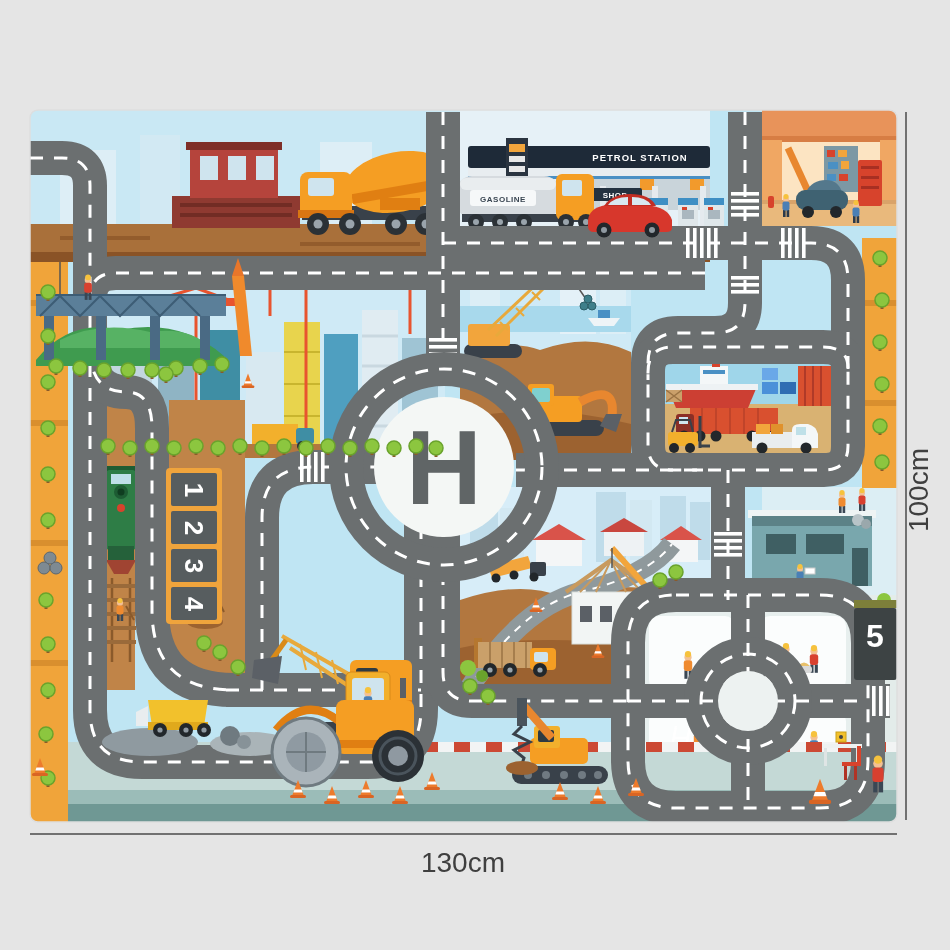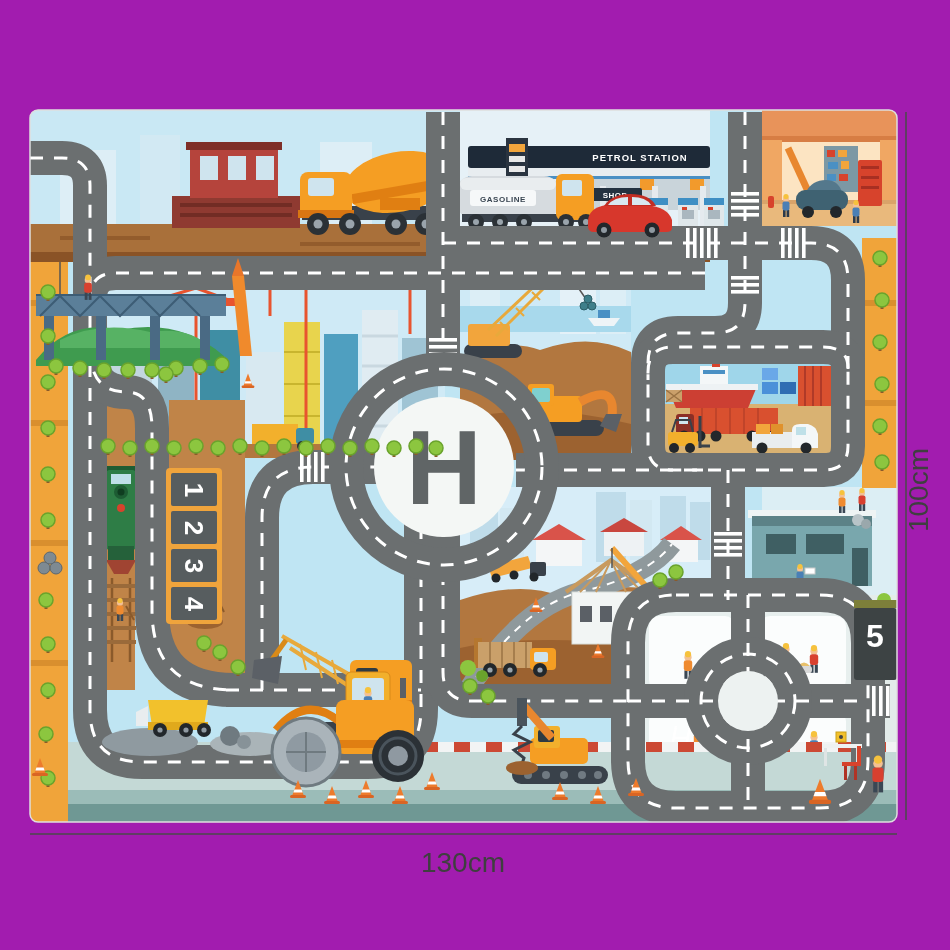--- a/index.html
+++ b/index.html
@@ -1,16 +1,16 @@
 <!DOCTYPE html>
 <html><head>
 <meta charset="utf-8">
 <style>
   html,body{margin:0;padding:0;background:#ffffff;}
-  #stage{position:relative;width:950px;height:950px;background:#a21caf;overflow:hidden;
+  #stage{position:relative;width:950px;height:950px;background:#e5e5e5;overflow:hidden;
          font-family:"Liberation Sans", sans-serif;}
   svg{display:block}
   .rd{stroke:#6b6f70;stroke-width:34;fill:none;stroke-linecap:butt;stroke-linejoin:round}
   .ln{stroke:#ffffff;stroke-width:3;fill:none;stroke-dasharray:13 11;stroke-linecap:butt}
   .cwb{fill:#ffffff}
   .sign-big{font:bold 9.5px "Liberation Sans",sans-serif;fill:#ffffff;letter-spacing:1px}
   .sign-small{font:bold 8px "Liberation Sans",sans-serif;fill:#ffffff;letter-spacing:.5px}
   .tank-txt{font:bold 8px "Liberation Sans",sans-serif;fill:#3a4652;letter-spacing:.5px}
   .hpad{font:bold 105px "Liberation Sans",sans-serif;fill:#606566}
   .pnum{font:bold 26px "Liberation Sans",sans-serif;fill:#ffffff}

